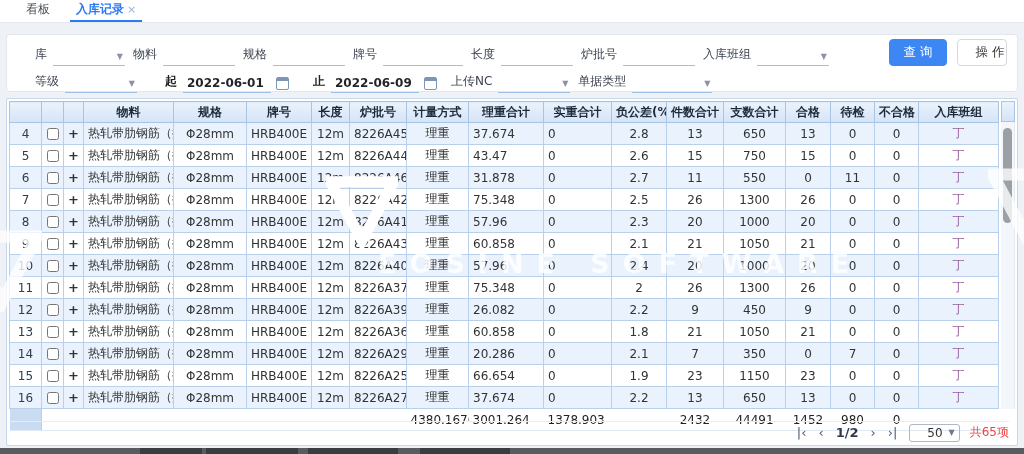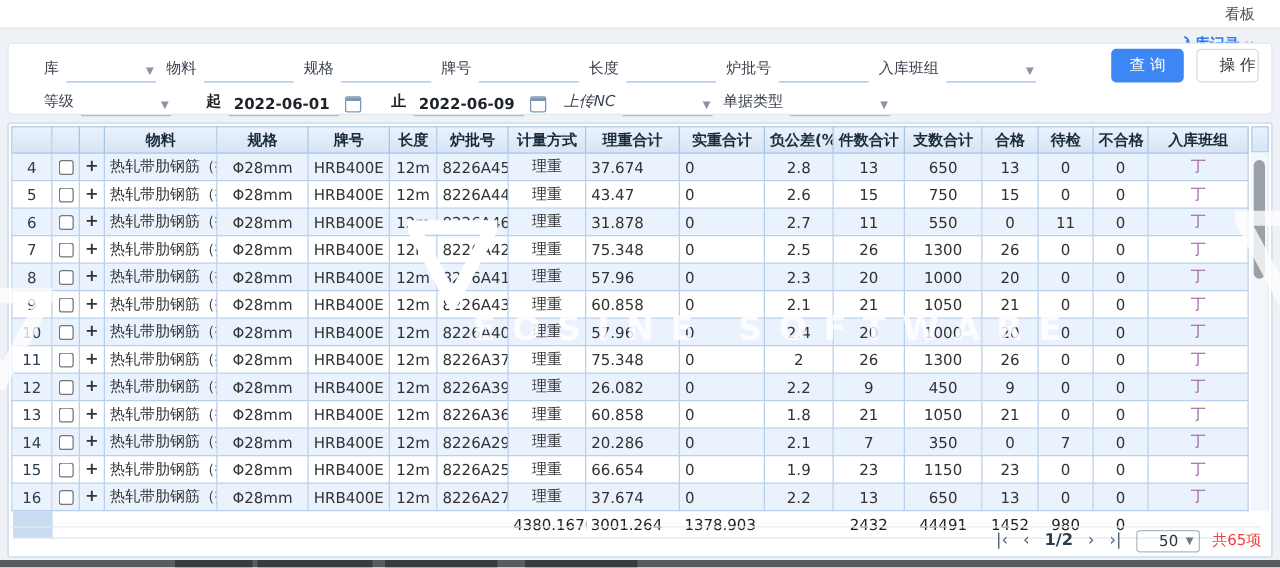--- a/index.html
+++ b/index.html
@@ -1,20 +1,20 @@
 <!DOCTYPE html>
 <html><head>
 <meta charset="utf-8">
 <style>
   * { margin:0; padding:0; box-sizing:border-box; }
   html,body { width:1024px; height:454px; overflow:hidden; }
   body { font-family:"DejaVu Sans","Liberation Sans",sans-serif; font-size:12px; background:#eef1f5; position:relative; }
 
   
-  .tabbar { height:23px; background:#fff; border-bottom:1px solid #e3e6ea; display:flex; align-items:flex-end; padding-left:20px;flex-direction:column; }
+  .tabbar { height:23px; background:#fff; border-bottom:1px solid #e3e6ea; display:flex; align-items:flex-end; padding-left:20px; }
   .tab { padding:3px 6px 4px 6px; color:#4a4f55; cursor:pointer; margin-right:14px; }
   .tab.active { color:#2a7af5; font-weight:bold; border-bottom:2px solid #2a7af5; padding-bottom:2px; }
   .tab .close { color:#9bb3d4; font-weight:normal; margin-left:3px; font-size:11px; }
 
   
   .filter-card { position:absolute; left:6px; top:34px; width:1012px; height:58px; background:#fff; border:1px solid #e2e7ee; border-radius:4px; padding:9px 8px 0 28px; }
   .frow { display:flex; align-items:flex-end; height:22px; }
   .frow + .frow { margin-top:5px; }
   .fg { display:flex; align-items:flex-end; margin-right:8px; }
   .flabel { color:#3c4350; padding-bottom:3px; margin-right:6px; white-space:nowrap; }
@@ -131,21 +131,21 @@
         </span>
       <span class="cal-icon"></span>
     </div>
     <div class="fg" style="margin-left:16px;">
       <span class="flabel bold">止</span>
       <span class="fctrl w88">
           <span class="dateval">2022-06-09</span>
         </span>
       <span class="cal-icon"></span>
     </div>
-    <div class="fg" style="margin-left:6px;font-style:italic;">
+    <div class="fg" style="margin-left:6px;">
       <span class="flabel">上传NC</span>
       <span class="fctrl w72">
           <span class="caret">▼</span>
         </span>
     </div>
     <div class="fg">
       <span class="flabel">单据类型</span>
       <span class="fctrl w80">
           <span class="caret">▼</span>
         </span>

